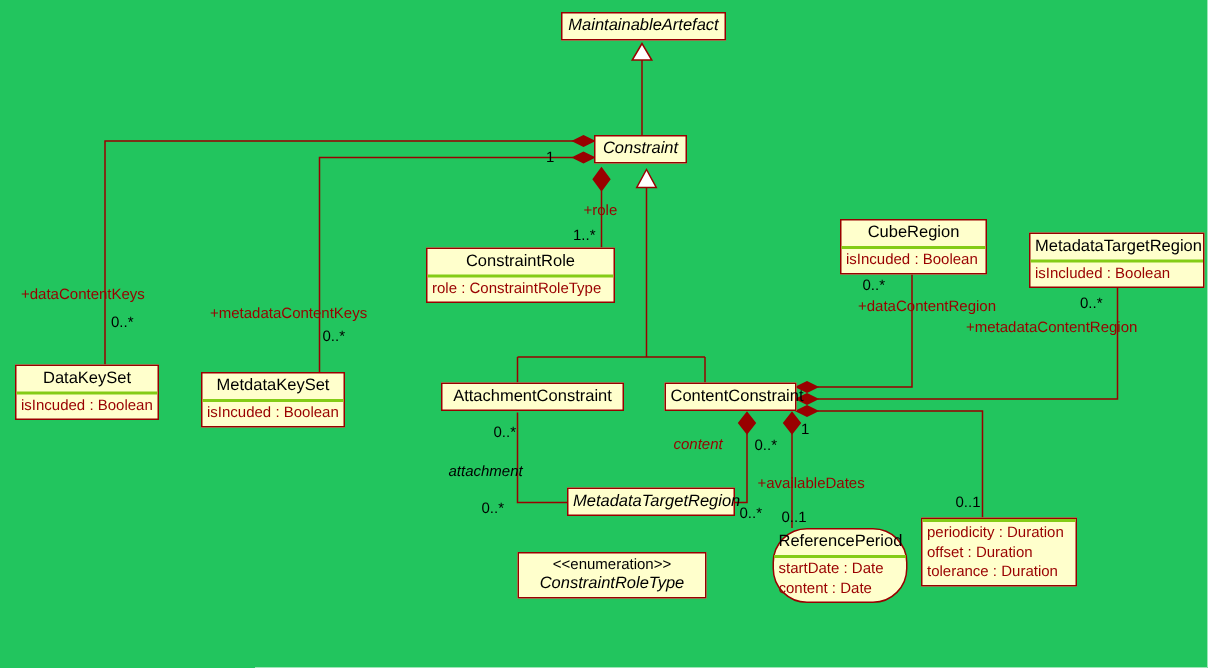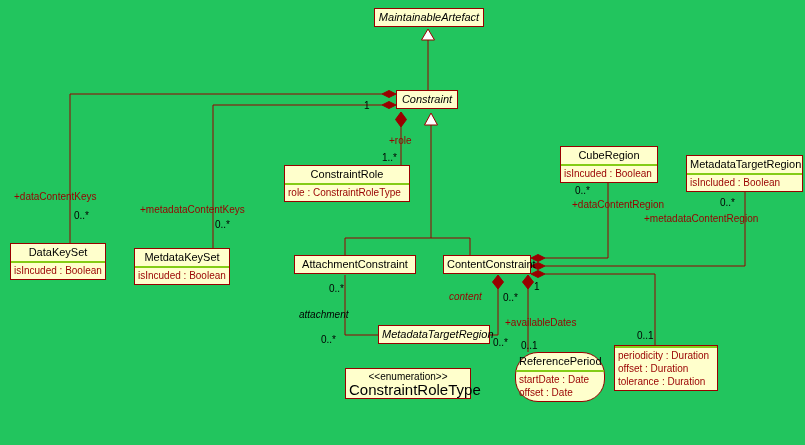--- a/index.html
+++ b/index.html
@@ -7,21 +7,21 @@
   .canvas { position:relative; width:805px; height:445px; background:#22c55e; overflow:hidden; }
   svg.connectors { position:absolute; left:0; top:0; }
   svg.connectors line, svg.connectors polyline { stroke:#990000; fill:none; stroke-width:1; }
   svg.connectors polygon.diamond { fill:#990000; stroke:#990000; stroke-width:1; }
   svg.connectors polygon.triangle { fill:#ffffff; stroke:#990000; stroke-width:1; }
   .uml-class { position:absolute; background:#ffffcc; border:1px solid #990000; }
   .uml-name { font-size:11px; line-height:13px; color:#000000; text-align:center; padding:2px 3px; white-space:nowrap; }
   .uml-name.abstract { font-style:italic; }
   .uml-attrs { border-top:2px solid #84cc16; font-size:10px; line-height:13px; color:#990000; padding:1px 3px 2px 3px; white-space:nowrap; text-align:left; }
   .stereotype { font-size:10px; line-height:12px; }
-  .enum-name { font-size:15px; line-height:13px; }
+  .enum-name { font-size:11px; line-height:13px;font-style:italic; }
   .lbl { position:absolute; font-size:10px; line-height:12px; white-space:nowrap; }
   .role { color:#990000; }
   .mult { color:#000000; }
   .it { font-style:italic; }
 </style>
 </head>
 <body>
 
 <div class="canvas">
 
@@ -137,21 +137,21 @@
   </div>
 
   <div class="uml-class" style="left:378px;top:325px;width:112px;">
     <div class="uml-name abstract">MetadataTargetRegion</div>
   </div>
 
   <div class="uml-class" style="left:515px;top:352px;width:90px;border-radius:23px;">
     <div class="uml-name">ReferencePeriod</div>
     <div class="uml-attrs">
       <div>startDate : Date</div>
-      <div>offset : Date</div>
+      <div>content : Date</div>
     </div>
   </div>
 
   <div class="uml-class" style="left:614px;top:345px;width:104px;">
     <div class="uml-attrs">
       <div>periodicity : Duration</div>
       <div>offset : Duration</div>
       <div>tolerance : Duration</div>
     </div>
   </div>

